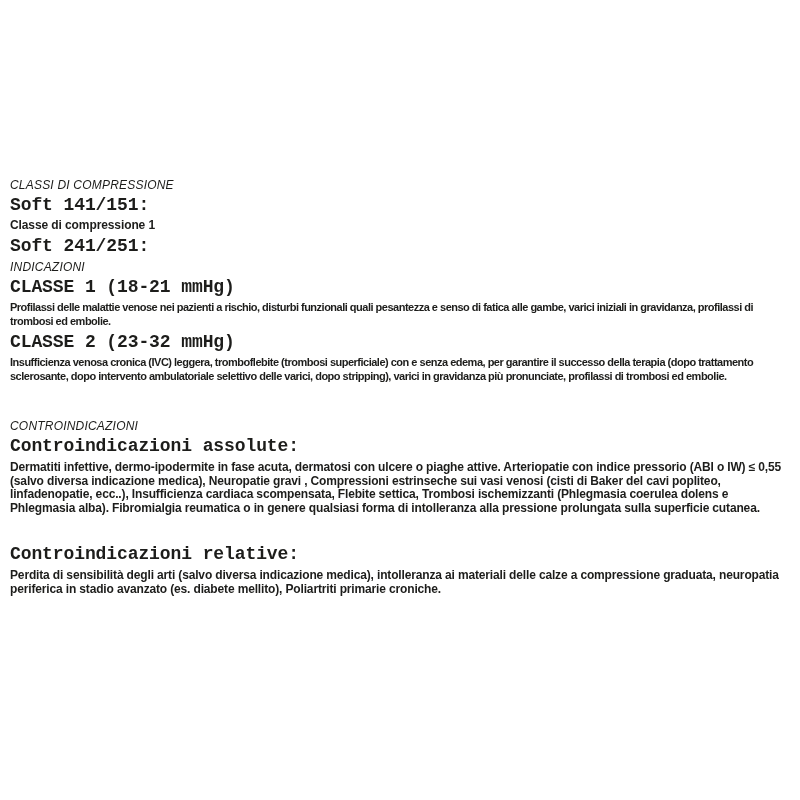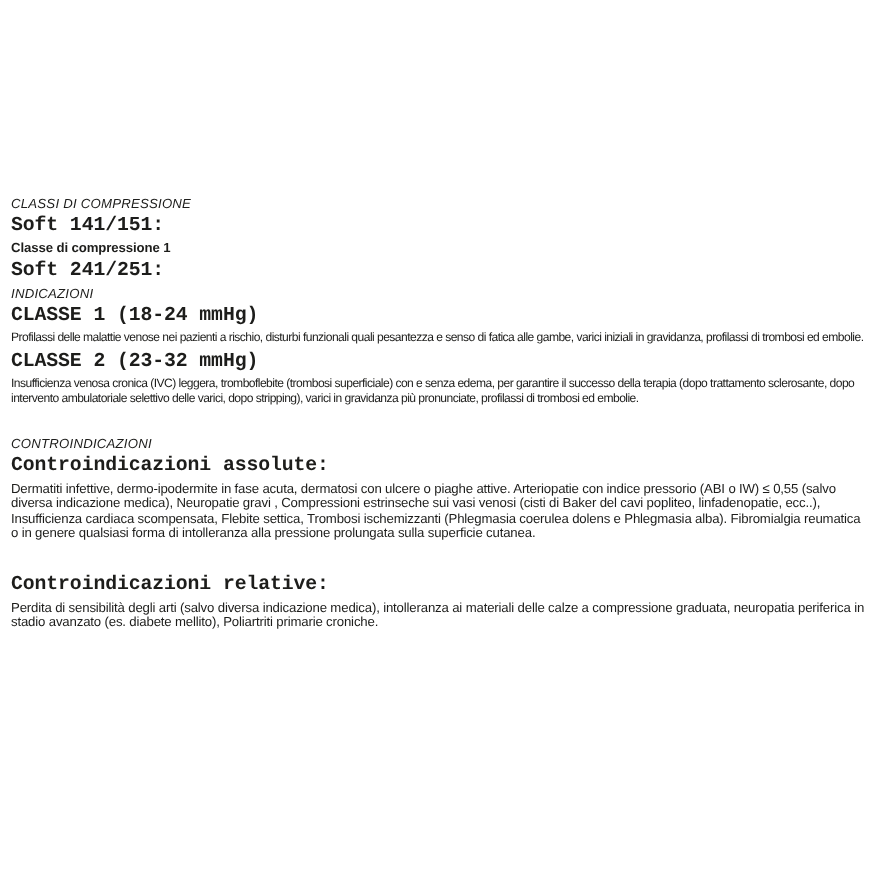--- a/index.html
+++ b/index.html
@@ -33,51 +33,51 @@
     letter-spacing: -0.1px;
     font-family: Liberation Mono, monospace;
   }
   .body-line {
     font-weight: 700;
     font-size: 12px;
     line-height: 13px;
     letter-spacing: -0.1px;
   }
   .para {
-    font-weight: 400;
+    font-weight: 700;
     font-size: 12px;
     line-height: 13.5px;
     letter-spacing: -0.15px;
   }
   .para.tight {
     font-size: 11px;
     letter-spacing: -0.5px;
   }
   
   .mb7  { margin-bottom: 7px; }
   .mb8  { margin-bottom: 8px; }
   .mb25 { margin-bottom: 33px; }
-  .mb27 { margin-bottom: 27px; }
+  .mb27 { margin-bottom: 37px; }
   .mb28 { margin-bottom: 28px; }
 </style>
 </head>
 <body>
 
 <div class="doc">
 
   <div class="sec-heading mb8">CLASSI DI COMPRESSIONE</div>
 
   <div class="bold-label mb7">Soft 141/151:</div>
   <div class="body-line mb8">Classe di compressione 1</div>
 
   <div class="bold-label mb8">Soft 241/251:</div>
 
   <div class="sec-heading mb8">INDICAZIONI</div>
 
-  <div class="bold-label mb7">CLASSE 1 (18-24 mmHg)</div>
+  <div class="bold-label mb7">CLASSE 1 (18-21 mmHg)</div>
   <div class="para tight mb8">Profilassi delle malattie venose nei pazienti a rischio, disturbi funzionali quali pesantezza e senso di fatica alle gambe, varici iniziali in gravidanza, profilassi di trombosi ed embolie.</div>
 
   <div class="bold-label mb7">CLASSE 2 (23-32 mmHg)</div>
   <div class="para tight mb27">Insufficienza venosa cronica (IVC) leggera, tromboflebite (trombosi superficiale) con e senza edema, per garantire il successo della terapia (dopo trattamento sclerosante, dopo intervento ambulatoriale selettivo delle varici, dopo stripping), varici in gravidanza più pronunciate, profilassi di trombosi ed embolie.</div>
 
   <div class="sec-heading mb8">CONTROINDICAZIONI</div>
 
   <div class="bold-label mb8">Controindicazioni assolute:</div>
   <div class="para mb25">Dermatiti infettive, dermo-ipodermite in fase acuta, dermatosi con ulcere o piaghe attive. Arteriopatie con indice pressorio (ABI o IW) ≤ 0,55 (salvo diversa indicazione medica), Neuropatie gravi , Compressioni estrinseche sui vasi venosi (cisti di Baker del cavi popliteo, linfadenopatie, ecc..), Insufficienza cardiaca scompensata, Flebite settica, Trombosi ischemizzanti (Phlegmasia coerulea dolens e Phlegmasia alba). Fibromialgia reumatica o in genere qualsiasi forma di intolleranza alla pressione prolungata sulla superficie cutanea.</div>
 

